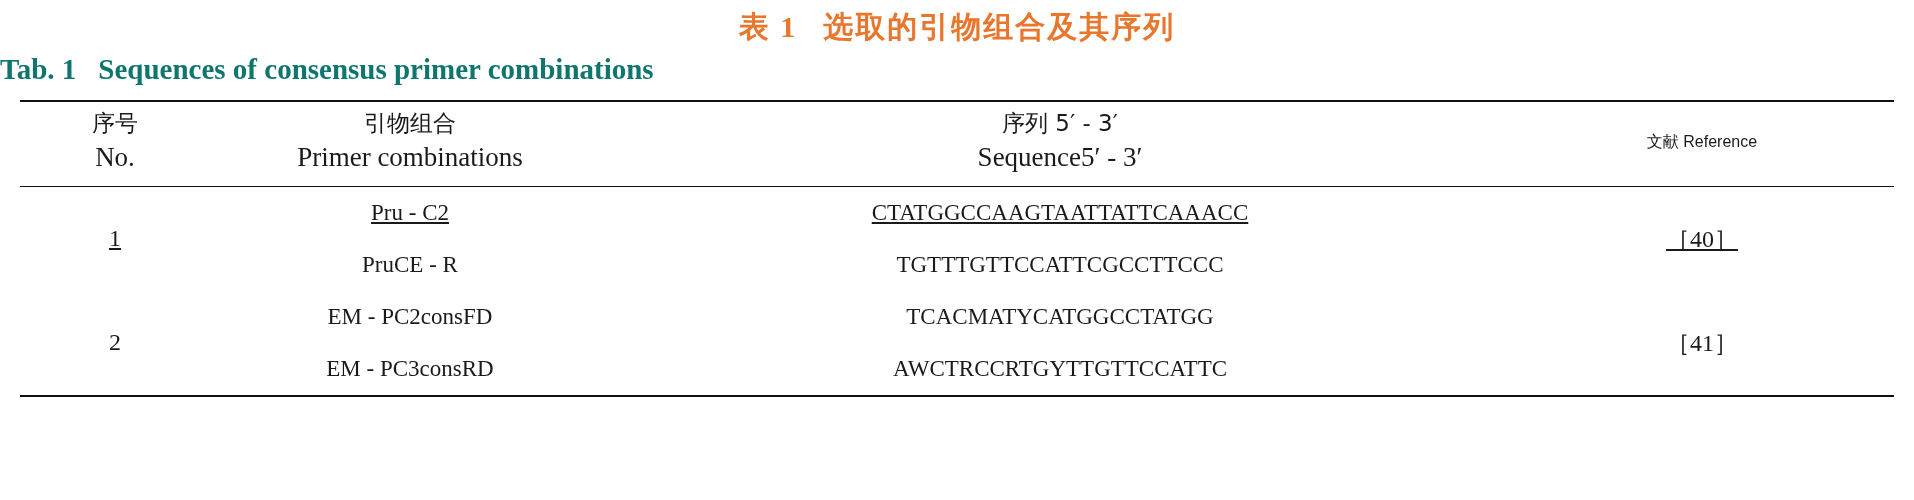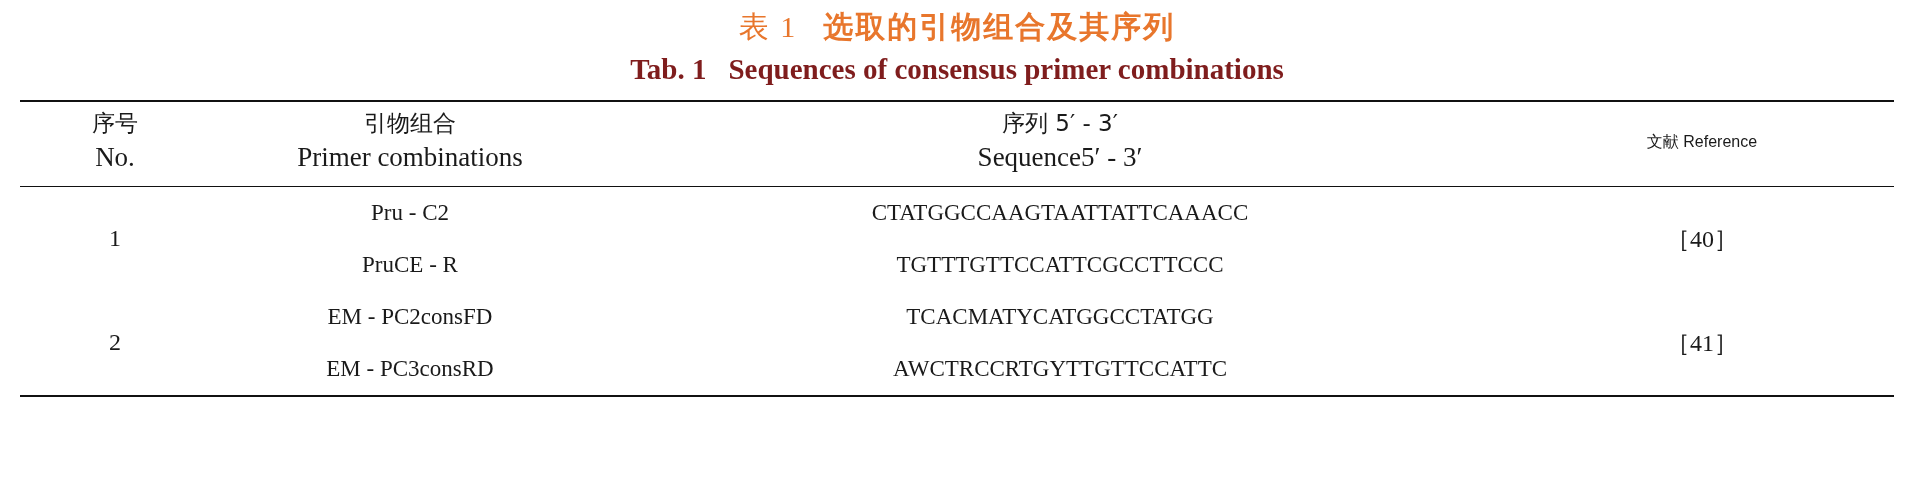--- a/index.html
+++ b/index.html
@@ -26,29 +26,28 @@
     color: #E8762C;
     font-family: "DejaVu Sans", sans-serif;
     font-weight: bold;
     font-size: 30px;
     letter-spacing: 2px;
     margin-top: 8px;
     line-height: 1.25;
   }
   .title-cn .tab-label {
     font-family: "Liberation Serif", serif;
-    font-weight: normal;
+    font-weight: bold;
   }
   .title-cn .gap {
     display: inline-block;
     width: 26px;
   }
   .title-en {
-    text-align: center;
-    color: #7f1d1d;
+    color: #0f766e;
     font-family: "Liberation Serif", serif;
     font-weight: bold;
     font-size: 29px;
     margin-top: 6px;
     line-height: 1.2;
   }
   .title-en .gap {
     display: inline-block;
     width: 22px;
   }
@@ -61,20 +60,21 @@
   table.primer-table thead th {
     font-weight: normal;
     padding: 6px 0 10px 0;
     vertical-align: middle;
   }
   .rule-top {
     border-top: 2.5px solid #111;
   }
   .rule-mid {
     border-top: 1.2px solid #111;
+    text-decoration: underline;
   }
   .rule-bottom {
     border-bottom: 2.5px solid #111;
   }
   .hdr-cn {
     font-family: "DejaVu Sans", sans-serif;
     font-size: 23px;
     line-height: 1.35;
     display: block;
   }

